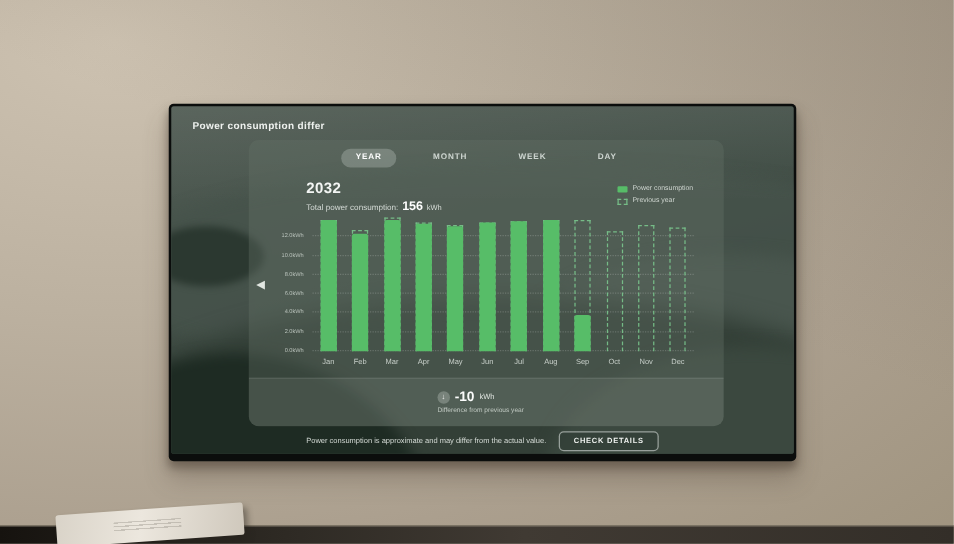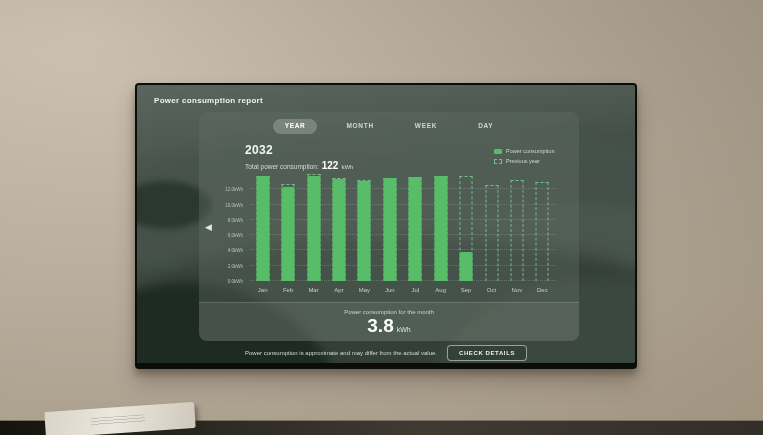--- a/index.html
+++ b/index.html
@@ -135,34 +135,34 @@
   <div class="screen">
 
     <div class="hill ridge"></div>
     <div class="hill left-mound"></div>
     <div class="hill right-big"></div>
     <div class="hill mid-dark"></div>
     <div class="hill bottom-right"></div>
     <div class="hill bottom-left"></div>
     <div class="glare"></div>
 
-    <div class="screen-title">Power consumption report</div>
+    <div class="screen-title">Power consumption differ</div>
 
     <div class="panel">
       <div class="tab-bar">
           <button class="tab active">YEAR</button>
           <button class="tab">MONTH</button>
           <button class="tab">WEEK</button>
           <button class="tab">DAY</button>
         </div>
 
       <div class="year-heading">2032</div>
       <div class="total-line">
         <span class="total-label">Total power consumption:</span>
-        <span class="total-value">122</span>
+        <span class="total-value">156</span>
         <span class="total-unit">kWh</span>
       </div>
 
       <div class="legend">
           <div class="lrow">
             <span class="sw filled" style="background: rgb(87, 189, 104);"></span>
             <span>Power consumption</span>
           </div>
           <div class="lrow">
             <span class="sw dashed" style="border: 1px dashed rgba(125, 205, 145, 0.85);"></span>
@@ -244,26 +244,27 @@
               <div class="mlab">Nov</div>
             </div>
             <div class="col">
               <div class="bar dashed" style="height: 90.2778%; border-color: rgba(125, 205, 145, 0.85);"></div>
               <div class="mlab">Dec</div>
             </div>
           </div>
       </div>
 
       <div class="stats">
-        <div class="stat-month">
-          <div class="stat-month-label">Power consumption for the month</div>
-          <div class="stat-month-valrow">
-            <span class="stat-month-value">3.8</span>
-            <span class="stat-month-unit">kWh</span>
-          </div>
+        <div class="stat-diff">
+          <div class="stat-diff-row">
+            <span class="diff-icon">↓</span>
+            <span class="stat-diff-value">-10</span>
+            <span class="stat-diff-unit">kWh</span>
+          </div>
+          <div class="stat-diff-label">Difference from previous year</div>
         </div>
       </div>
     </div>
 
     <div class="prev-arrow">◀</div>
 
     <div class="screen-footer">
       <span class="disclaimer">Power consumption is approximate and may differ from the actual value.</span>
       <button class="check-btn">CHECK DETAILS</button>
     </div>

